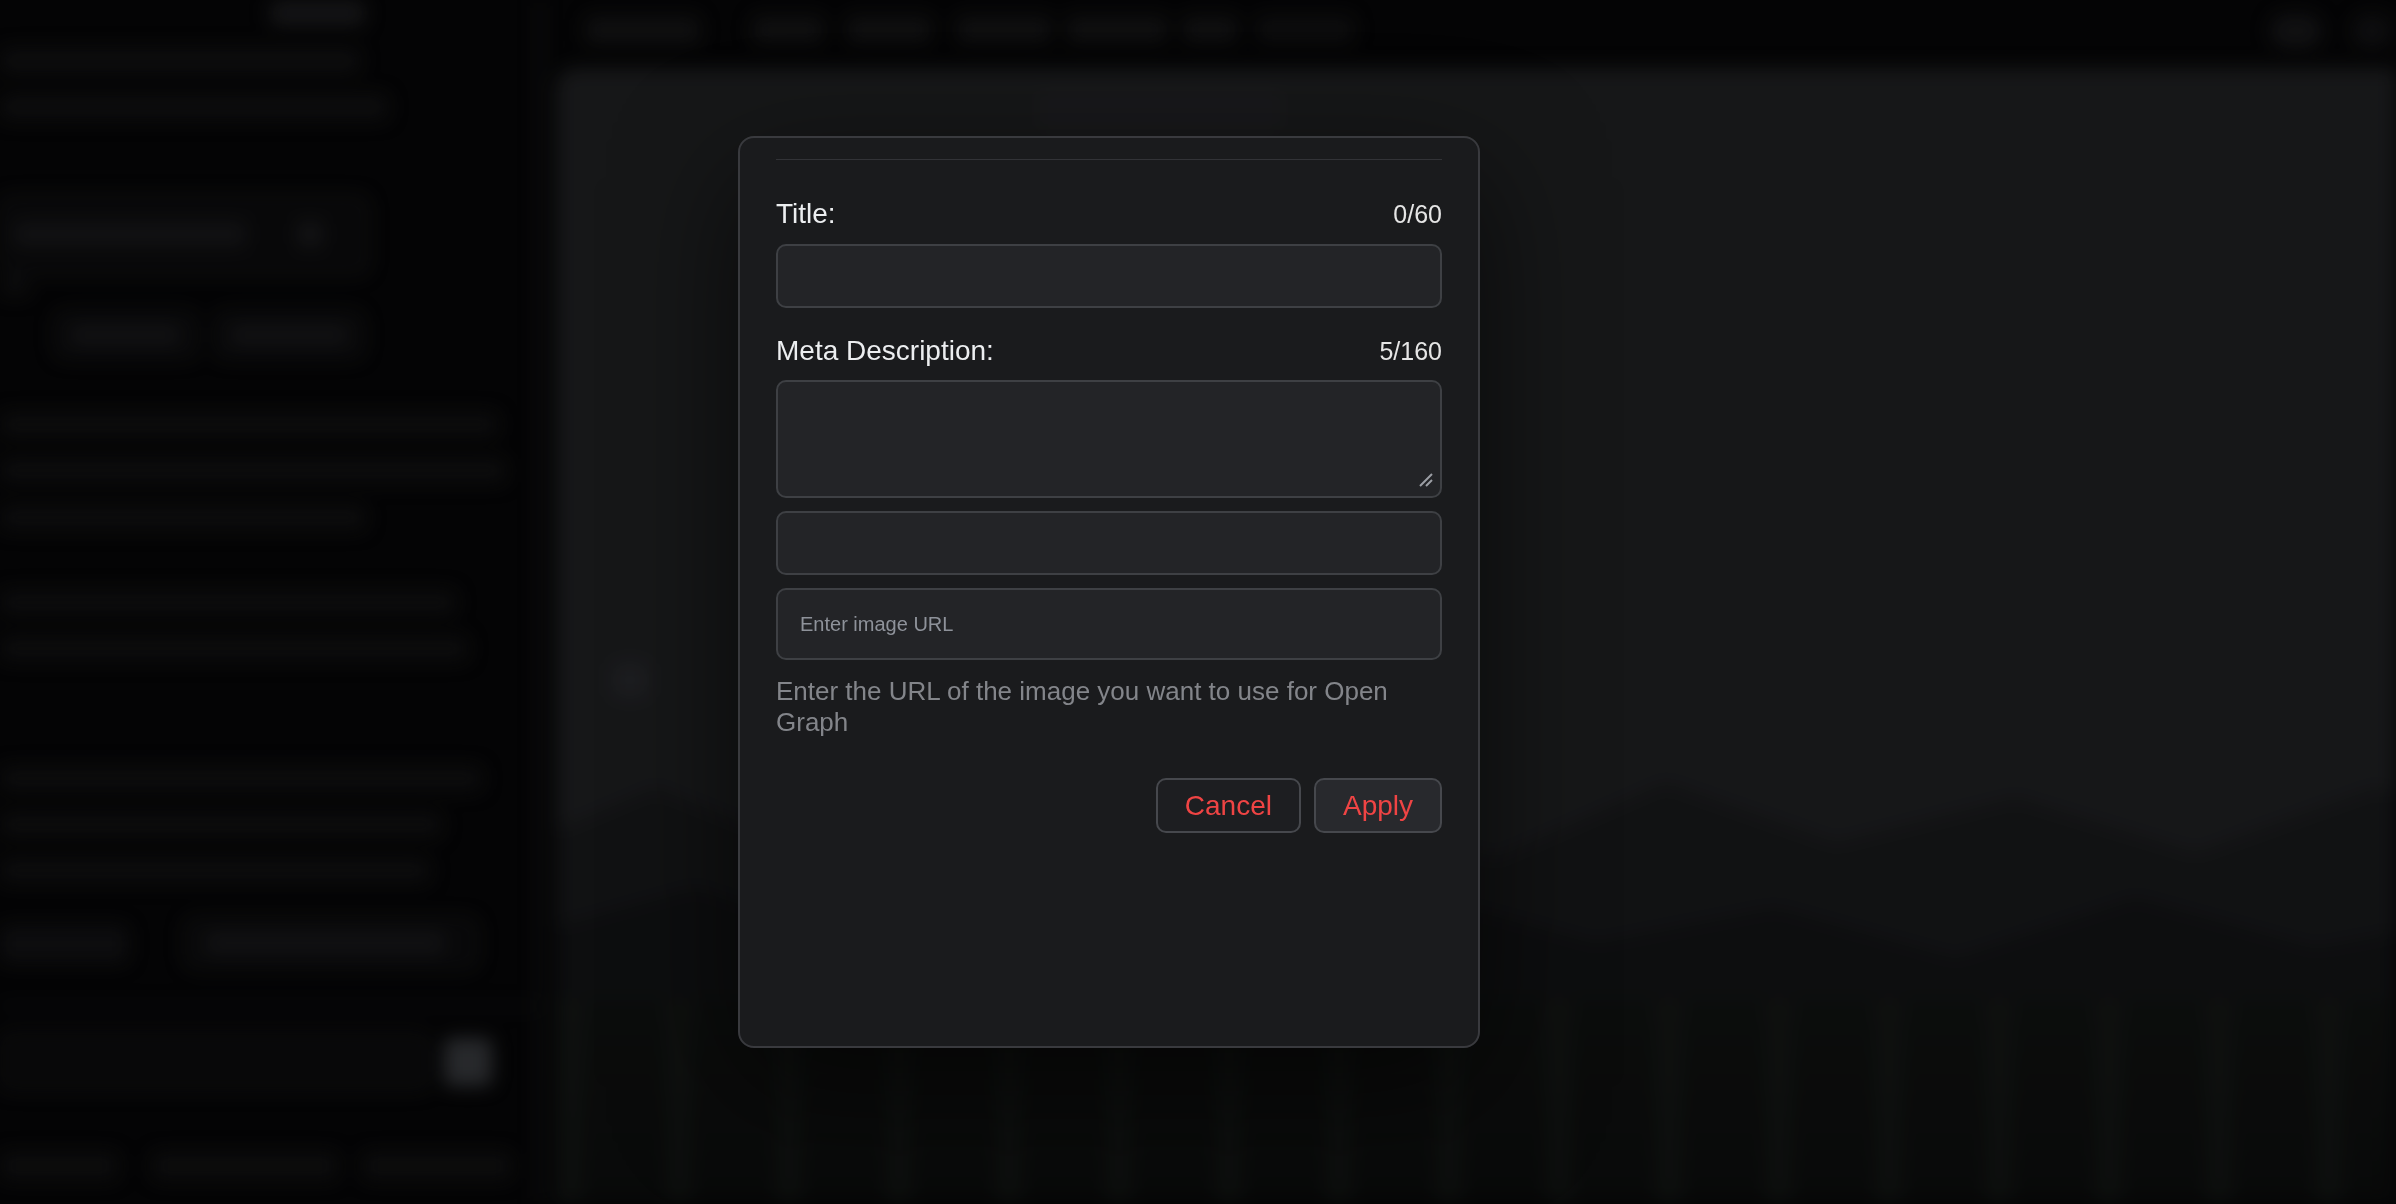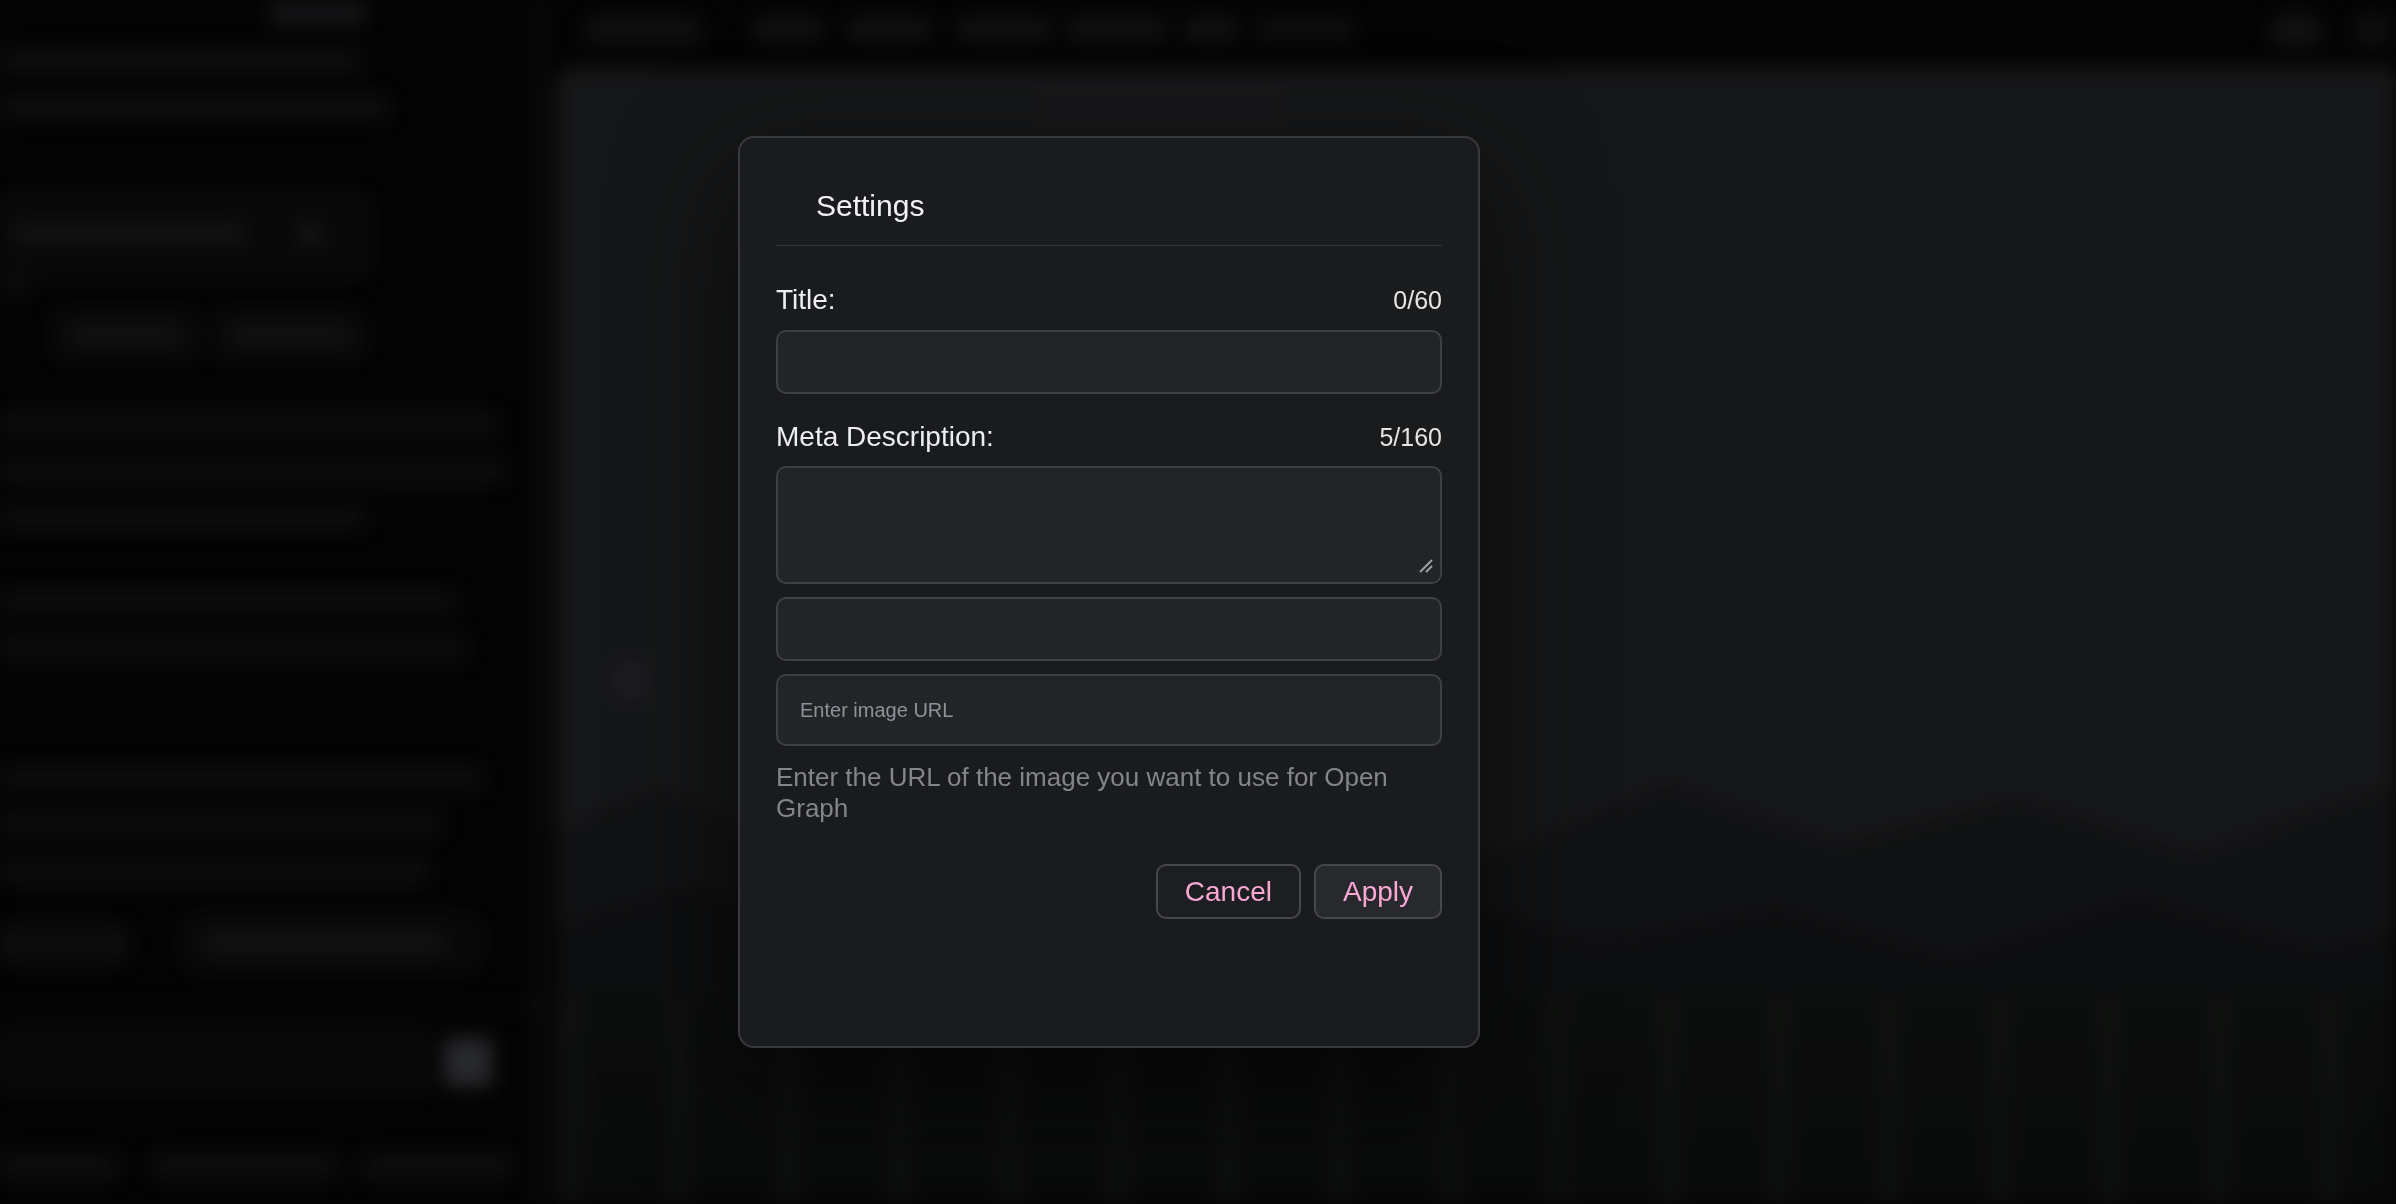--- a/index.html
+++ b/index.html
@@ -50,21 +50,21 @@
            border-radius:10px; padding:14px 22px; font-size:28px; color:#e8e9eb; resize:none;
            font-family:"Liberation Sans",sans-serif; outline:none; }
   .resize-corner { position:absolute; right:8px; bottom:10px; width:18px; height:18px; pointer-events:none; }
 
   .og-input { height:72px; }
   .og-input::placeholder { color:#8e929a; }
   .helper { margin-top:16px; font-size:26px; color:#83858a; }
 
   .actions { margin-top:40px; display:flex; justify-content:flex-end; gap:13px; }
   .btn { height:55px; padding:0 27px; border-radius:10px; border:2px solid #46484d;
-         font-size:28px; color:#f9a8d4; cursor:pointer; font-family:"Liberation Sans",sans-serif; }
+         font-size:28px; color:#ef4444; cursor:pointer; font-family:"Liberation Sans",sans-serif; }
   .btn-cancel { background:#1d1e21; }
   .btn-apply  { background:#28292d; }
 </style>
 </head>
 <body>
 
 <div class="screen">
 
   <div class="bg">
 
@@ -122,21 +122,20 @@
     <div class="blob" style="left:444px;top:1038px;width:48px;height:48px;background:#35373b"></div>
 
     <div class="blob" style="left:0;top:1152px;width:118px;height:28px;background:#101011"></div>
     <div class="blob" style="left:152px;top:1152px;width:186px;height:28px;background:#101011"></div>
     <div class="blob" style="left:362px;top:1152px;width:150px;height:28px;background:#101011"></div>
   </div>
 
   <div class="overlay"></div>
 
   <div class="modal">
-    <div class="modal-title">Settings</div>
     <div class="mdivider"></div>
 
     <div class="field-head fh-1">
       <span class="field-label">Title:</span>
       <span class="field-counter">0/60</span>
     </div>
     <input class="tinput" type="text" value="" style="">
 
     <div class="field-head fh-n">
       <span class="field-label">Meta Description:</span>

